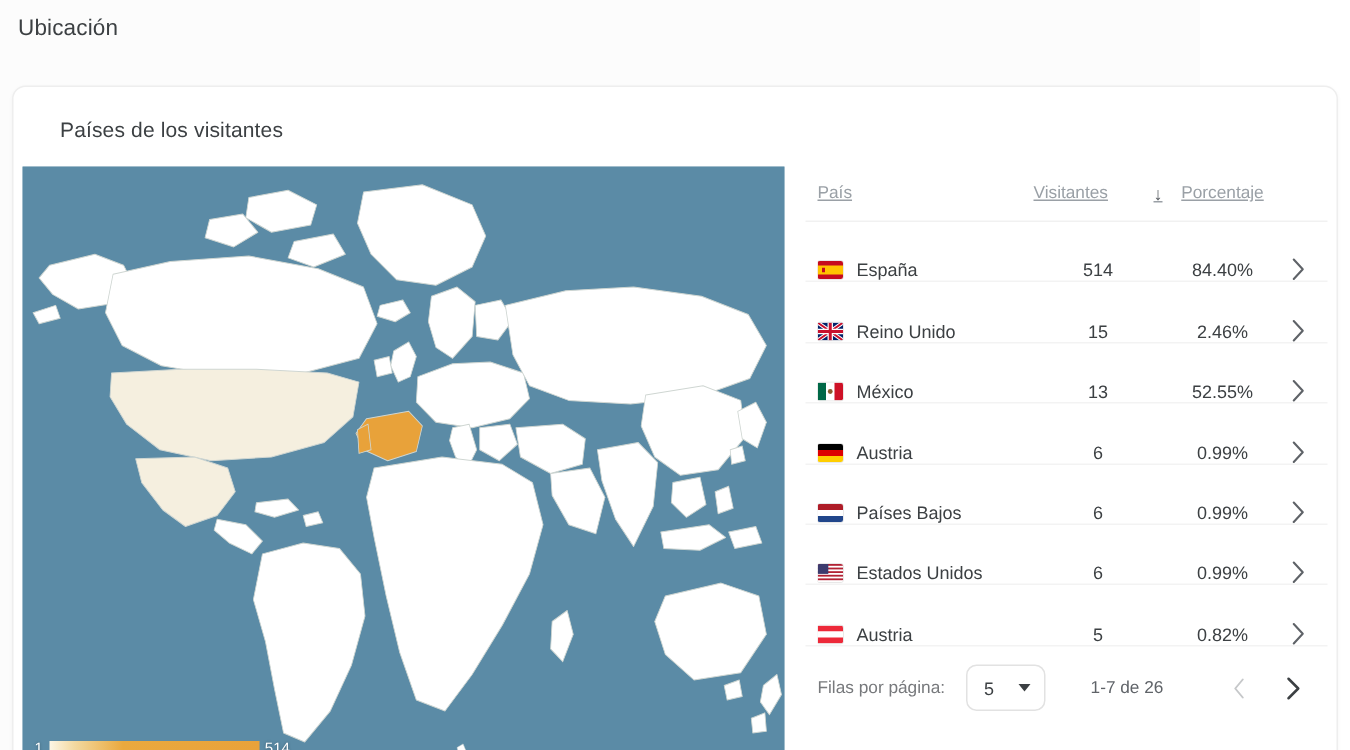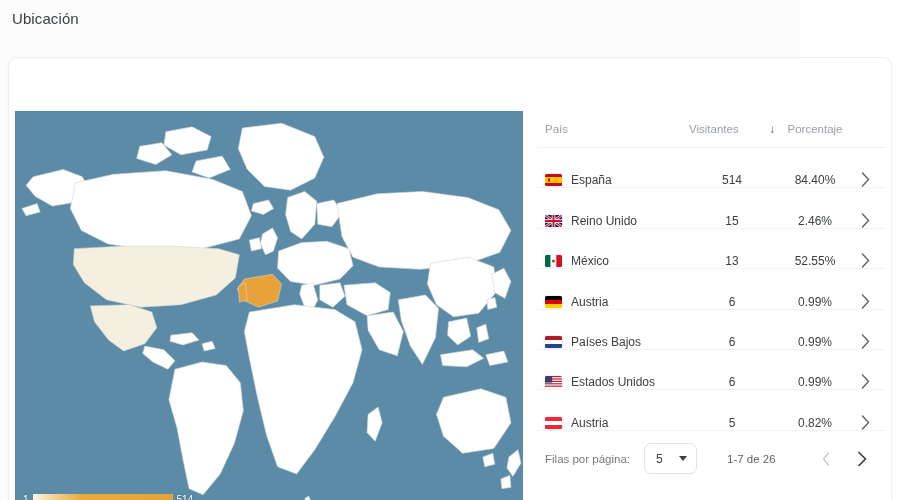--- a/index.html
+++ b/index.html
@@ -90,20 +90,21 @@
   }
 
   .t-head {
     display: flex;
     align-items: center;
     height: 36px;
     padding: 0 0 0 8px;
     font-size: 11.5px;
     color: #9aa0a6;
     border-bottom: 1px solid #f1f1f1;
+    text-decoration: underline;
   }
   .th-country { flex: 0 0 144px; }
   .th-visits  { flex: 0 0 86px; text-align: center; display: flex; align-items: center; justify-content: space-between; gap: 5px; }
   .th-pct     { flex: 0 0 80px; text-align: center; }
   .th-spacer  { flex: 1 1 auto; }
   .sort-arrow { font-size: 12px; color: #5f6368; line-height: 1; }
 
   .t-row {
     display: flex;
     align-items: flex-end;
@@ -182,20 +183,21 @@
 </style>
 </head>
 <body>
 
 <div class="page">
 
   <div class="page-title">Ubicación</div>
 
   <div class="card">
 
+    <div class="card-title">Países de los visitantes</div>
 
     <div class="map-wrap">
       <svg class="map-svg" viewBox="0 0 1010 660" preserveAspectRatio="none">
         <rect x="0" y="0" width="1010" height="660" fill="#5b8ba6"></rect>
         <g stroke="#cfd6d2" stroke-width="1.1" stroke-linejoin="round">
 
           <path fill="#ffffff" d="M452 28 L530 20 L596 42 L614 76 L596 110 L548 130 L496 124 L462 96 L444 62 Z"></path>
 
           <path fill="#ffffff" d="M300 34 L352 26 L390 42 L382 64 L330 72 L296 56 Z"></path>
           <path fill="#ffffff" d="M248 58 L292 52 L312 72 L280 88 L242 78 Z"></path>

